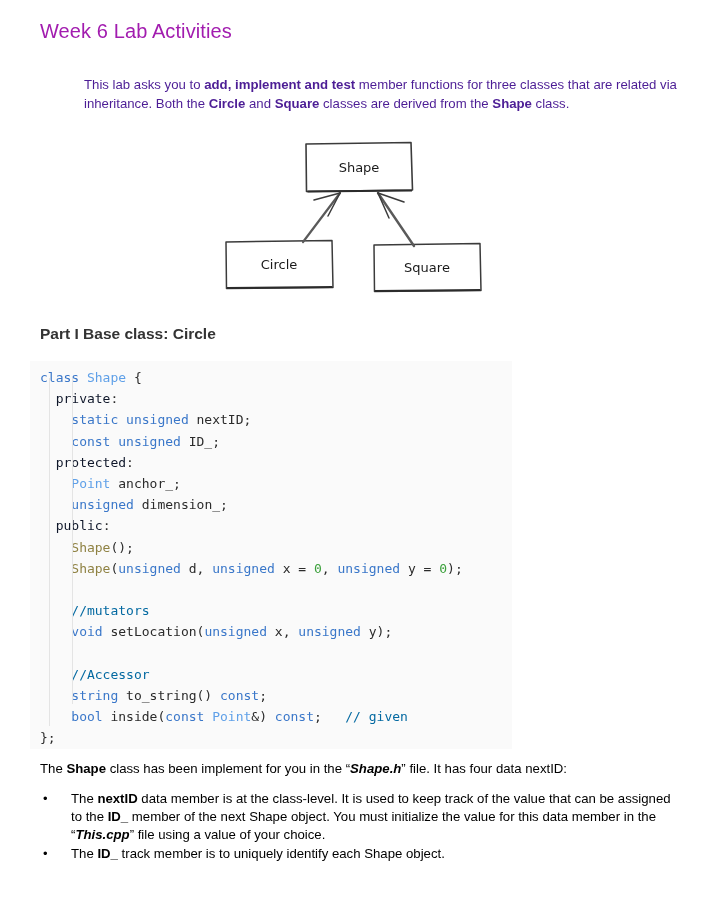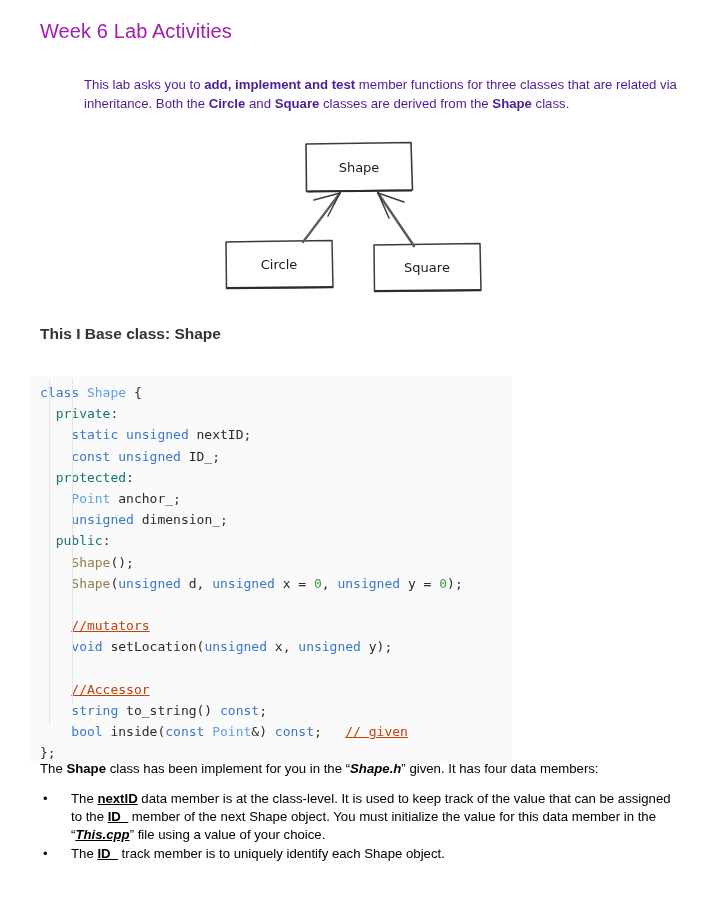--- a/index.html
+++ b/index.html
@@ -74,21 +74,21 @@
     font-weight: bold;
     color: #333333;
     line-height: 20px;
     white-space: nowrap;
   }
 
   
   .codeblock {
     position: absolute;
     left: 30px;
-    top: 376px;
+    top: 361px;
     width: 482px;
     height: 388px;
     background: #fafafa;
     box-sizing: border-box;
     padding: 6px 0 6px 0;
     overflow: hidden;
   }
   .code {
     font-family: "DejaVu Sans Mono", monospace;
     font-size: 13px;
@@ -102,25 +102,25 @@
   .guide1, .guide2 {
     position: absolute;
     top: 378px;
     width: 1px;
     background: #e4e4e4;
   }
   .guide1 { left: 49px; height: 348px; }
   .guide2 { left: 72px; height: 326px; }
 
   .kw   { color: #3a77c9; }        
-  .kwp  { color: #0f766e; }        
+  .kwp  { color: #0f172a; }        
   .typ  { color: #5fa0e8; }        
   .fn   { color: #8f8243; }        
   .num  { color: #3aa03a; }        
-  .cm   { color: #c2410c; text-decoration: underline; }        
+  .cm   { color: #0369a1; }        
   .pl   { color: #2b2b2b; }        
 
   
   .after-code {
     position: absolute;
     left: 40px;
     top: 760px;
     width: 630px;
     font-size: 13.2px;
     line-height: 18.5px;
@@ -146,21 +146,21 @@
   .bullet-dot {
     width: 28px;
     flex: 0 0 28px;
     text-align: left;
     padding-left: 3px;
     font-size: 13px;
     line-height: 18.2px;
     color: #000;
   }
   .bullet-text { flex: 1 1 auto; }
-  .bullet-text b { font-weight: bold; text-decoration: underline; }
+  .bullet-text b { font-weight: bold; }
   .bullet-text i { font-style: italic; }
 </style>
 </head>
 <body>
 
 <div class="page">
 
   <div class="doc-title">Week 6 Lab Activities</div>
 
   <div class="intro">
@@ -195,30 +195,30 @@
       </g>
 
       <g>
         <path d="M234,116 L198,63" fill="none" stroke="#5a5a5a" stroke-width="2.4" stroke-linecap="round"></path>
         <path d="M198,63 L224,72" fill="none" stroke="#3b3b3b" stroke-width="1.5" stroke-linecap="round"></path>
         <path d="M198,63 L209,88" fill="none" stroke="#3b3b3b" stroke-width="1.5" stroke-linecap="round"></path>
       </g>
     </svg>
   </div>
 
-  <div class="section-heading">This I Base class: Shape</div>
+  <div class="section-heading">Part I Base class: Circle</div>
 
   <div class="codeblock">
     <div class="code" id="code-body"><span class="ln"><span class="kw">class </span><span class="typ">Shape</span><span class="pl"> {</span></span><span class="ln"><span class="pl">  </span><span class="kwp">private</span><span class="pl">:</span></span><span class="ln"><span class="pl">    </span><span class="kw">static unsigned</span><span class="pl"> nextID;</span></span><span class="ln"><span class="pl">    </span><span class="kw">const unsigned</span><span class="pl"> ID_;</span></span><span class="ln"><span class="pl">  </span><span class="kwp">protected</span><span class="pl">:</span></span><span class="ln"><span class="pl">    </span><span class="typ">Point</span><span class="pl"> anchor_;</span></span><span class="ln"><span class="pl">    </span><span class="kw">unsigned</span><span class="pl"> dimension_;</span></span><span class="ln"><span class="pl">  </span><span class="kwp">public</span><span class="pl">:</span></span><span class="ln"><span class="pl">    </span><span class="fn">Shape</span><span class="pl">();</span></span><span class="ln"><span class="pl">    </span><span class="fn">Shape</span><span class="pl">(</span><span class="kw">unsigned</span><span class="pl"> d, </span><span class="kw">unsigned</span><span class="pl"> x = </span><span class="num">0</span><span class="pl">, </span><span class="kw">unsigned</span><span class="pl"> y = </span><span class="num">0</span><span class="pl">);</span></span><span class="ln">&nbsp;</span><span class="ln"><span class="pl">    </span><span class="cm">//mutators</span></span><span class="ln"><span class="pl">    </span><span class="kw">void</span><span class="pl"> setLocation(</span><span class="kw">unsigned</span><span class="pl"> x, </span><span class="kw">unsigned</span><span class="pl"> y);</span></span><span class="ln">&nbsp;</span><span class="ln"><span class="pl">    </span><span class="cm">//Accessor</span></span><span class="ln"><span class="pl">    </span><span class="kw">string</span><span class="pl"> to_string() </span><span class="kw">const</span><span class="pl">;</span></span><span class="ln"><span class="pl">    </span><span class="kw">bool</span><span class="pl"> inside(</span><span class="kw">const</span><span class="pl"> </span><span class="typ">Point</span><span class="pl">&amp;) </span><span class="kw">const</span><span class="pl">;   </span><span class="cm">// given</span></span><span class="ln"><span class="pl">};</span></span></div>
   </div>
   <div class="guide1"></div>
   <div class="guide2"></div>
 
   <div class="after-code">
-    <span>The </span><b>Shape</b><span> class has been implement for you in the “</span><b><i>Shape.h</i></b><span>” given. It has four data members:</span>
+    <span>The </span><b>Shape</b><span> class has been implement for you in the “</span><b><i>Shape.h</i></b><span>” file. It has four data nextID:</span>
   </div>
 
   <div class="bullets" id="bullet-list">
       <div class="bullet-row">
         <div class="bullet-dot">•</div>
         <div class="bullet-text"><span>The </span><b>nextID</b><span> data member is at the class-level. It is used to keep track of the value that can be assigned to the </span><b>ID_</b><span> member of the next Shape object. You must initialize the value for this data member in the “</span><b><i>This.cpp</i></b><span>” file using a value of your choice.</span></div>
       </div>
       <div class="bullet-row">
         <div class="bullet-dot">•</div>
         <div class="bullet-text"><span>The </span><b>ID_</b><span> track member is to uniquely identify each Shape object.</span></div>

